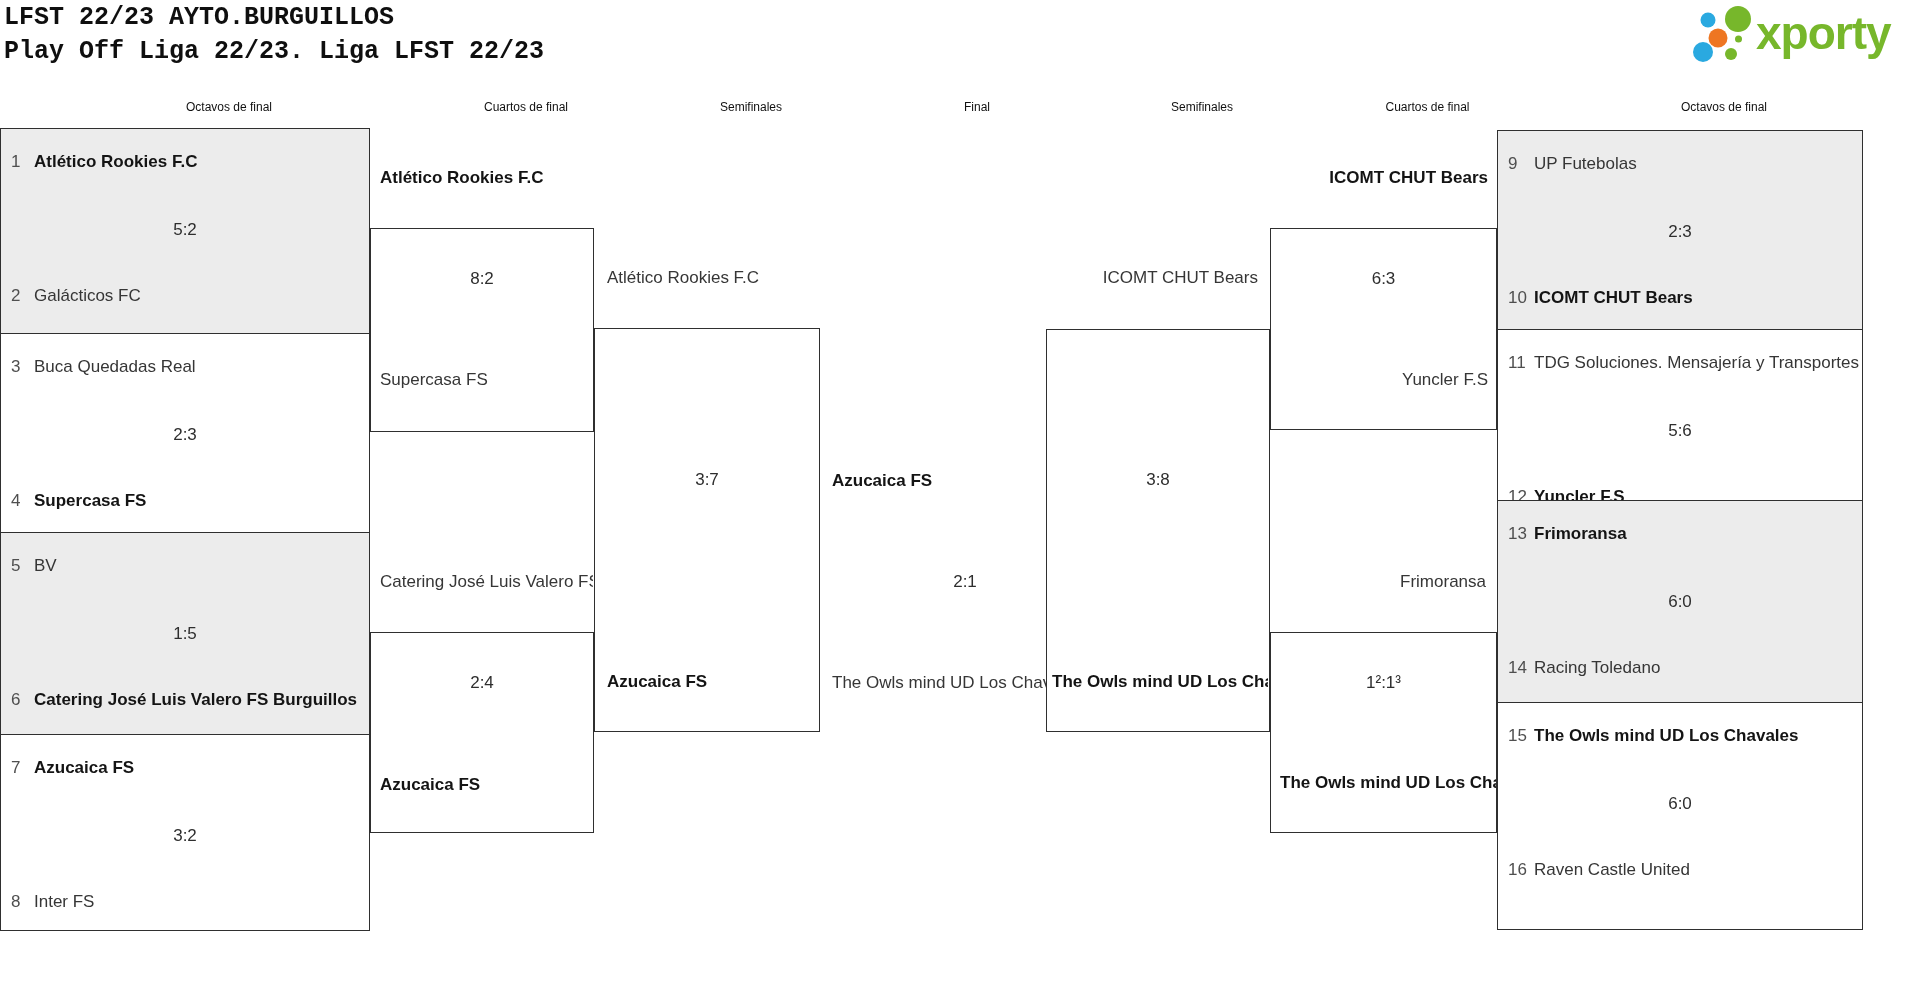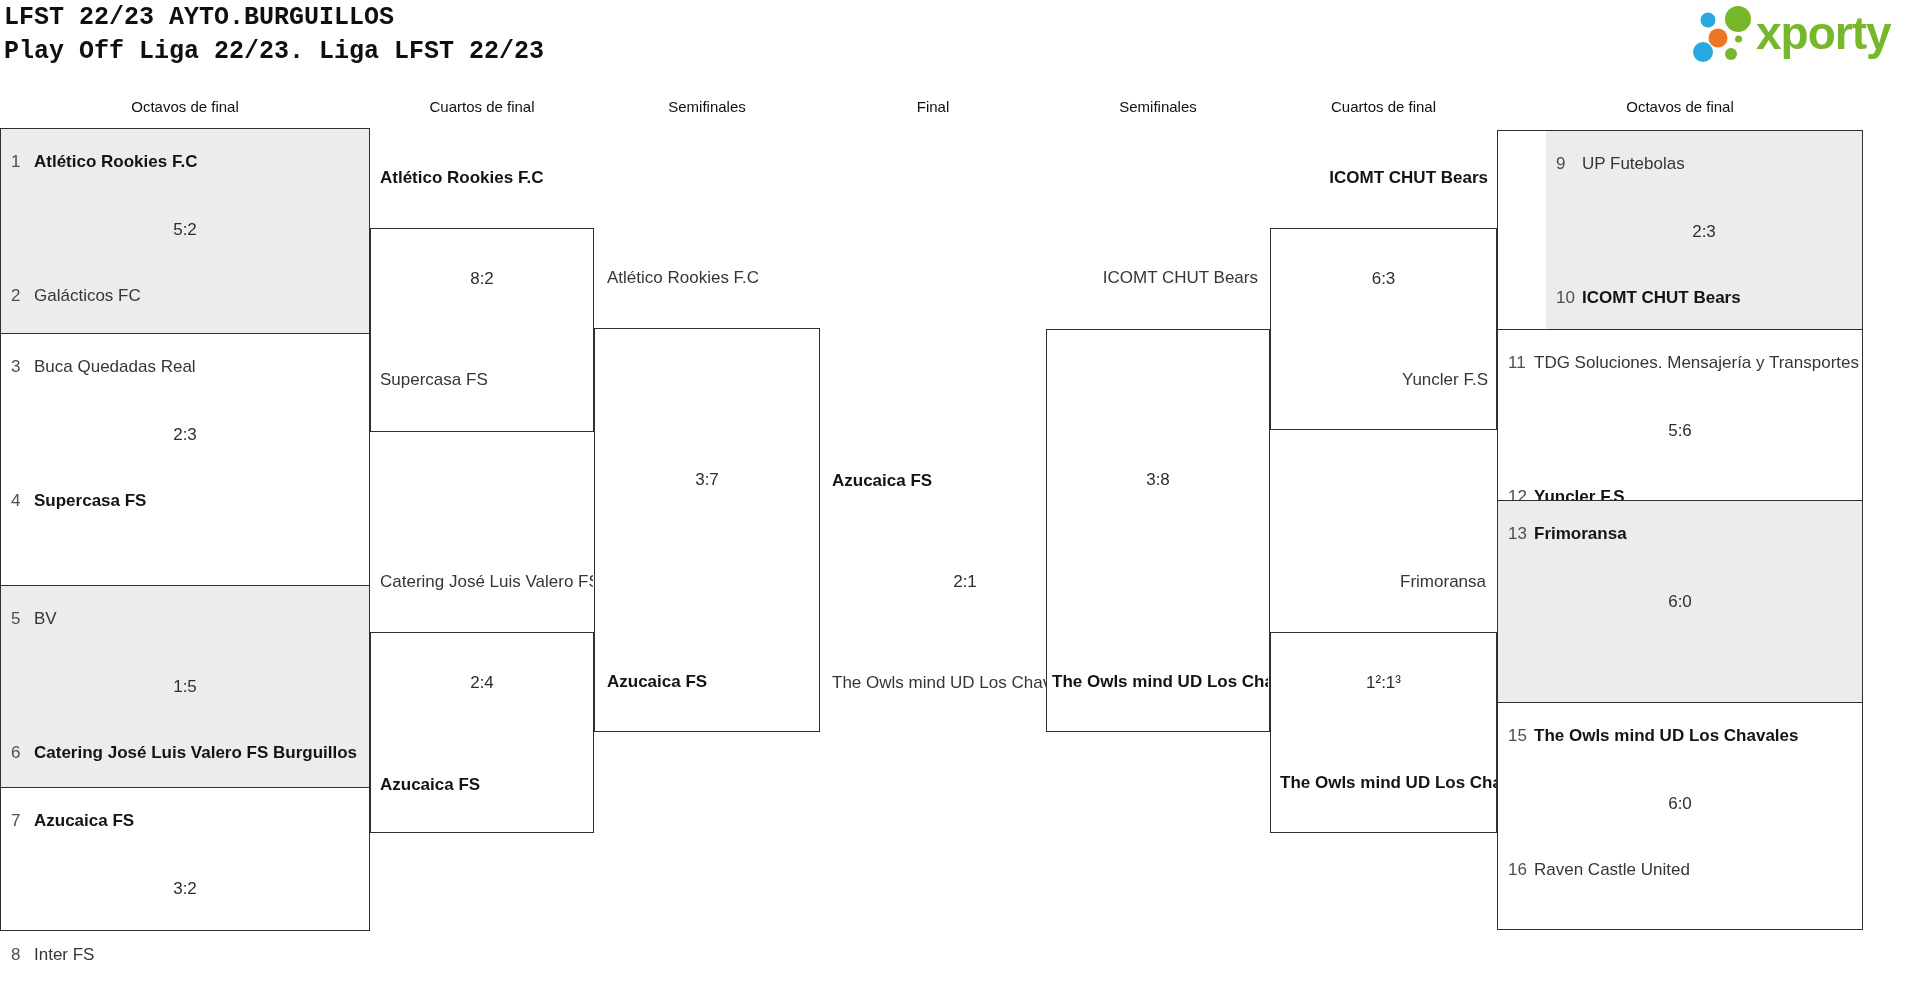--- a/index.html
+++ b/index.html
@@ -6,21 +6,21 @@
   body{
     width:1920px;height:1001px;background:#ffffff;overflow:hidden;position:relative;
     font-family:"Liberation Sans", sans-serif;
     -webkit-font-smoothing:antialiased;
   }
   .abs{position:absolute;}
   
   .title-block{left:4px;top:1px;color:#0f0f0f;}
   .title-line{font-size:25px;line-height:34px;font-weight:700;white-space:nowrap;font-family:Liberation Mono, monospace;}
   
-  .round-h{top:97px;height:20px;line-height:20px;font-size:15px;color:#111;text-align:center;white-space:nowrap;}
+  .round-h{top:97px;height:20px;line-height:20px;font-size:12px;color:#111;text-align:center;white-space:nowrap;padding-left:44px;}
   
   .oct-col{border:1px solid #2f2f2f;box-sizing:border-box;background:#fff;}
   .oct-sec{position:relative;box-sizing:border-box;overflow:hidden;}
   .oct-sec + .oct-sec{border-top:1px solid #2f2f2f;}
   .oct-sec.shade{background:#ececec;}
   .team-row{position:absolute;left:10px;right:2px;height:26px;line-height:26px;font-size:17px;
             white-space:nowrap;overflow:hidden;color:#363636;}
   .seed{display:inline-block;min-width:23px;color:#4f4f4f;font-weight:400;}
   .seed.w2{min-width:26px;}
   .sec-score{position:absolute;left:0;width:100%;text-align:center;height:26px;line-height:26px;
@@ -60,51 +60,52 @@
 <div class="abs round-h" style="left:1046px;width:224px;">Semifinales</div>
 <div class="abs round-h" style="left:1270px;width:227px;">Cuartos de final</div>
 <div class="abs round-h" style="left:1497px;width:366px;">Octavos de final</div>
 
 <div class="abs oct-col" style="left:0;top:128px;width:370px;height:803px;">
   <div class="oct-sec shade" style="height:204px;">
     <div class="team-row" style="top:20px;"><span class="seed">1</span><span class="bold">Atlético Rookies F.C</span></div>
     <div class="sec-score" style="top:88px;">5:2</div>
     <div class="team-row" style="top:154px;"><span class="seed">2</span><span>Galácticos FC</span></div>
   </div>
-  <div class="oct-sec" style="height:252px;">
+  <div class="oct-sec" style="height:199px;">
     <div class="team-row" style="top:20px;"><span class="seed">3</span><span>Buca Quedadas Real</span></div>
     <div class="sec-score" style="top:88px;">2:3</div>
     <div class="team-row" style="top:154px;"><span class="seed">4</span><span class="bold">Supercasa FS</span></div>
   </div>
   <div class="oct-sec shade" style="height:202px;">
     <div class="team-row" style="top:20px;"><span class="seed">5</span><span>BV</span></div>
     <div class="sec-score" style="top:88px;">1:5</div>
     <div class="team-row" style="top:154px;"><span class="seed">6</span><span class="bold">Catering José Luis Valero FS Burguillos</span></div>
   </div>
   <div class="oct-sec" style="height:202px;">
     <div class="team-row" style="top:20px;"><span class="seed">7</span><span class="bold">Azucaica FS</span></div>
     <div class="sec-score" style="top:88px;">3:2</div>
     <div class="team-row" style="top:154px;"><span class="seed">8</span><span>Inter FS</span></div>
   </div>
 </div>
 
 <div class="abs oct-col" style="left:1497px;top:130px;width:366px;height:800px;">
-  <div class="oct-sec shade" style="height:198px;margin-left:48px;">
+  <div class="oct-sec shade" style="height:198px;">
     <div class="team-row" style="top:20px;"><span class="seed w2">9</span><span>UP Futebolas</span></div>
     <div class="sec-score" style="top:88px;">2:3</div>
     <div class="team-row" style="top:154px;"><span class="seed w2">10</span><span class="bold">ICOMT CHUT Bears</span></div>
   </div>
   <div class="oct-sec" style="height:171px;">
     <div class="team-row" style="top:20px;"><span class="seed w2">11</span><span>TDG Soluciones. Mensajería y Transportes</span></div>
     <div class="sec-score" style="top:88px;">5:6</div>
     <div class="team-row" style="top:154px;"><span class="seed w2">12</span><span class="bold">Yuncler F.S</span></div>
   </div>
   <div class="oct-sec shade" style="height:202px;">
     <div class="team-row" style="top:20px;"><span class="seed w2">13</span><span class="bold">Frimoransa</span></div>
     <div class="sec-score" style="top:88px;">6:0</div>
+    <div class="team-row" style="top:154px;"><span class="seed w2">14</span><span>Racing Toledano</span></div>
   </div>
   <div class="oct-sec" style="height:201px;">
     <div class="team-row" style="top:20px;"><span class="seed w2">15</span><span class="bold">The Owls mind UD Los Chavales</span></div>
     <div class="sec-score" style="top:88px;">6:0</div>
     <div class="team-row" style="top:154px;"><span class="seed w2">16</span><span>Raven Castle United</span></div>
   </div>
 </div>
 
 <div class="abs mbox" style="left:370px;top:228px;width:224px;height:204px;"></div>
 <div class="abs mbox" style="left:370px;top:632px;width:224px;height:201px;"></div>

